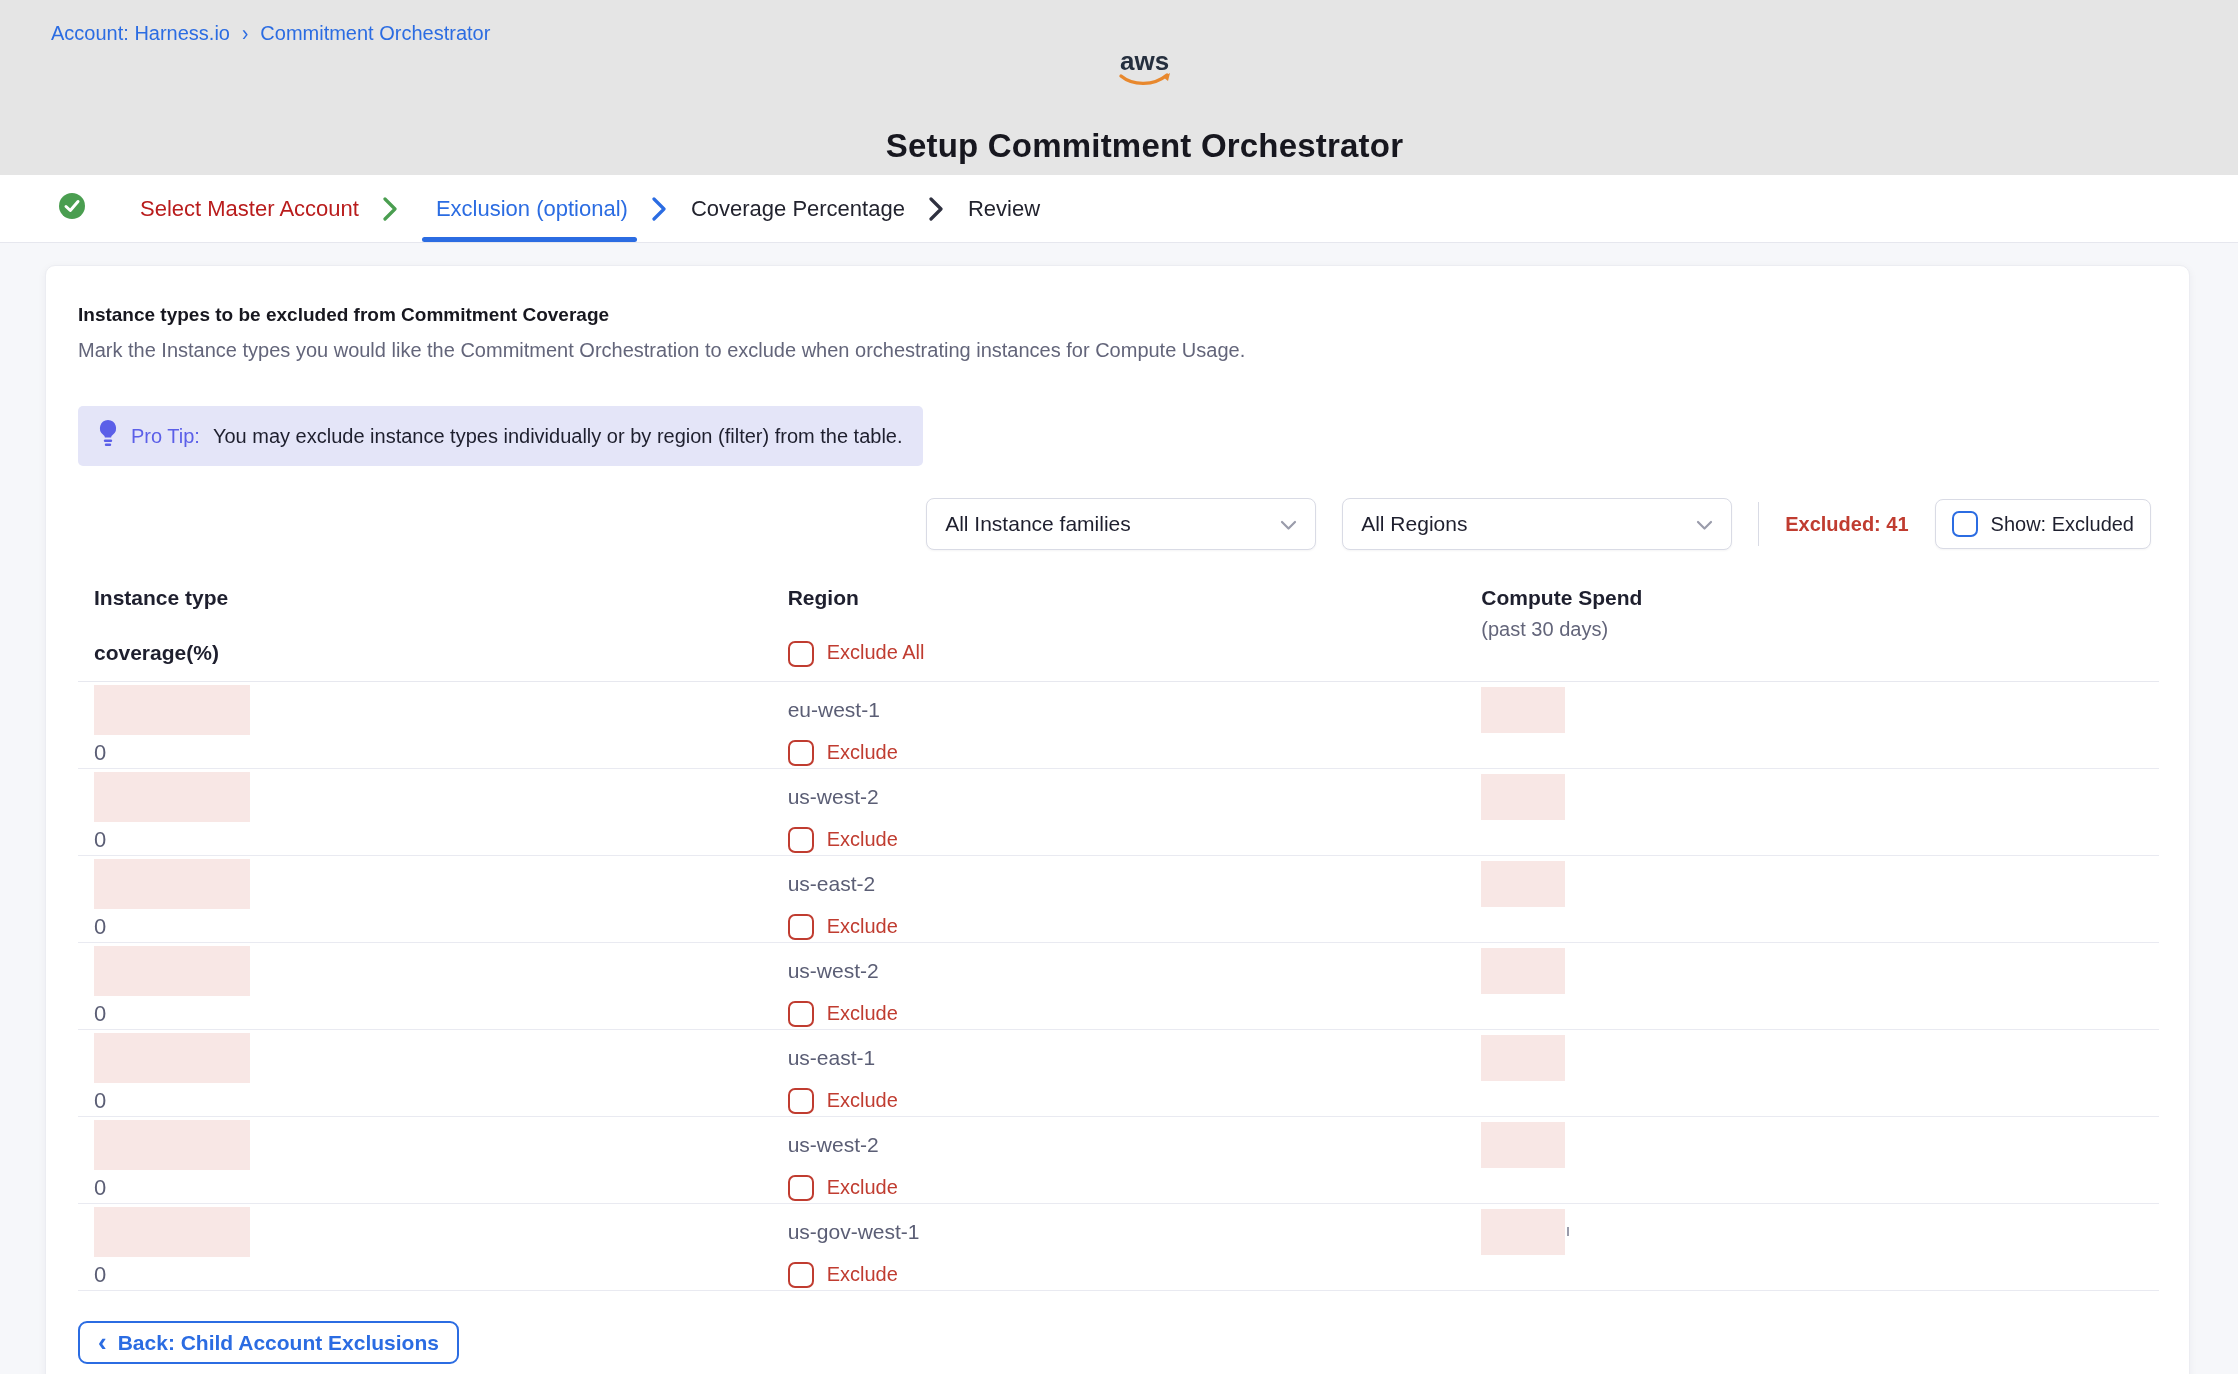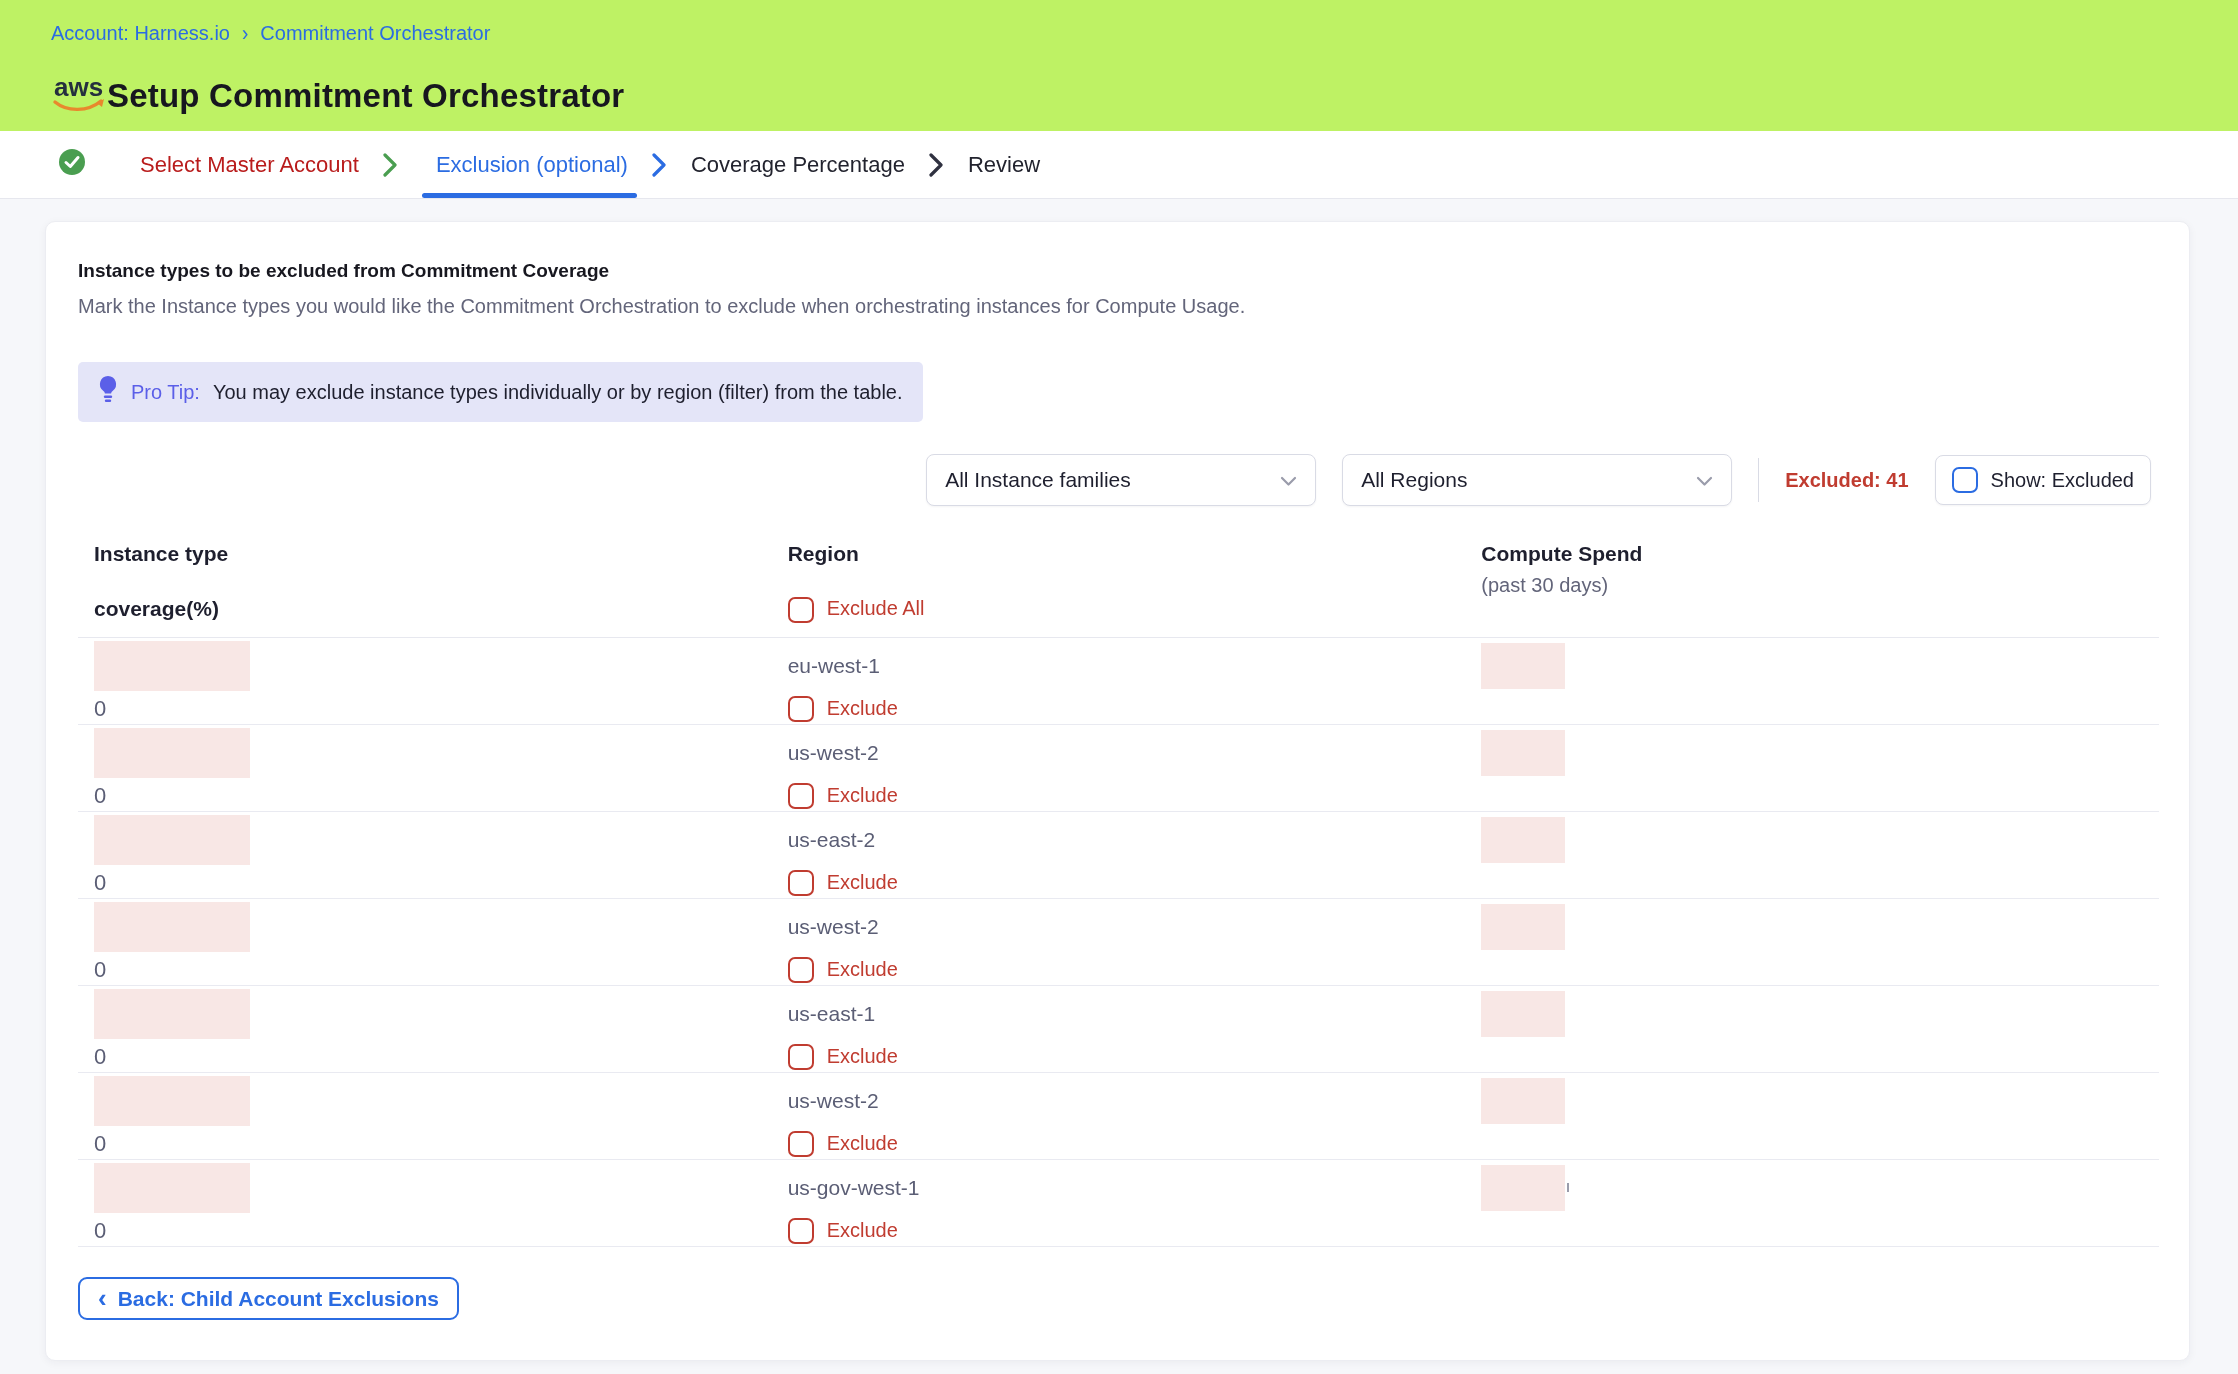--- a/index.html
+++ b/index.html
@@ -1,23 +1,23 @@
 <!DOCTYPE html>
 <html><head>
 <meta charset="utf-8">
 <style>
   * { margin:0; padding:0; box-sizing:border-box; }
   html,body { width:2238px; height:1374px; background:#ffffff; font-family:"Liberation Sans", sans-serif; }
 
   
-  .page-header { background:#bef264; padding:22px 0 0 51px; }
+  .page-header { background:#e5e5e5; padding:22px 0 0 51px; }
   .breadcrumb { font-size:20px; display:flex; align-items:center; gap:12px; }
   .breadcrumb a { color:#2b6ce2; text-decoration:none; cursor:pointer; }
   .crumb-sep { color:#2b6ce2; font-size:19px; transform:scaleY(1.15); }
-  .title-row { display:flex; align-items:center; gap:0; margin-top:26px; padding-bottom:10px; }
+  .title-row { display:flex; align-items:center; gap:32px; margin-top:0; padding-bottom:10px;flex-direction:column; }
   .page-title { font-size:33px; font-weight:700; color:#17171f; letter-spacing:.2px; }
 
   
   .stepper { height:68px; display:flex; align-items:stretch; padding-left:58px; border-bottom:1px solid #e6e7ee; background:#fff; }
   .step, .active-group { display:flex; align-items:center; }
   .step { gap:14px; font-size:22px; cursor:pointer; }
   .step-label-done { color:#b91c1c;margin-left:40px; }
   .step-label-active { color:#2b6ce2; }
   .step-label-next { color:#22232e; }
   .chev { display:flex; align-items:center; margin:0 24px; }

